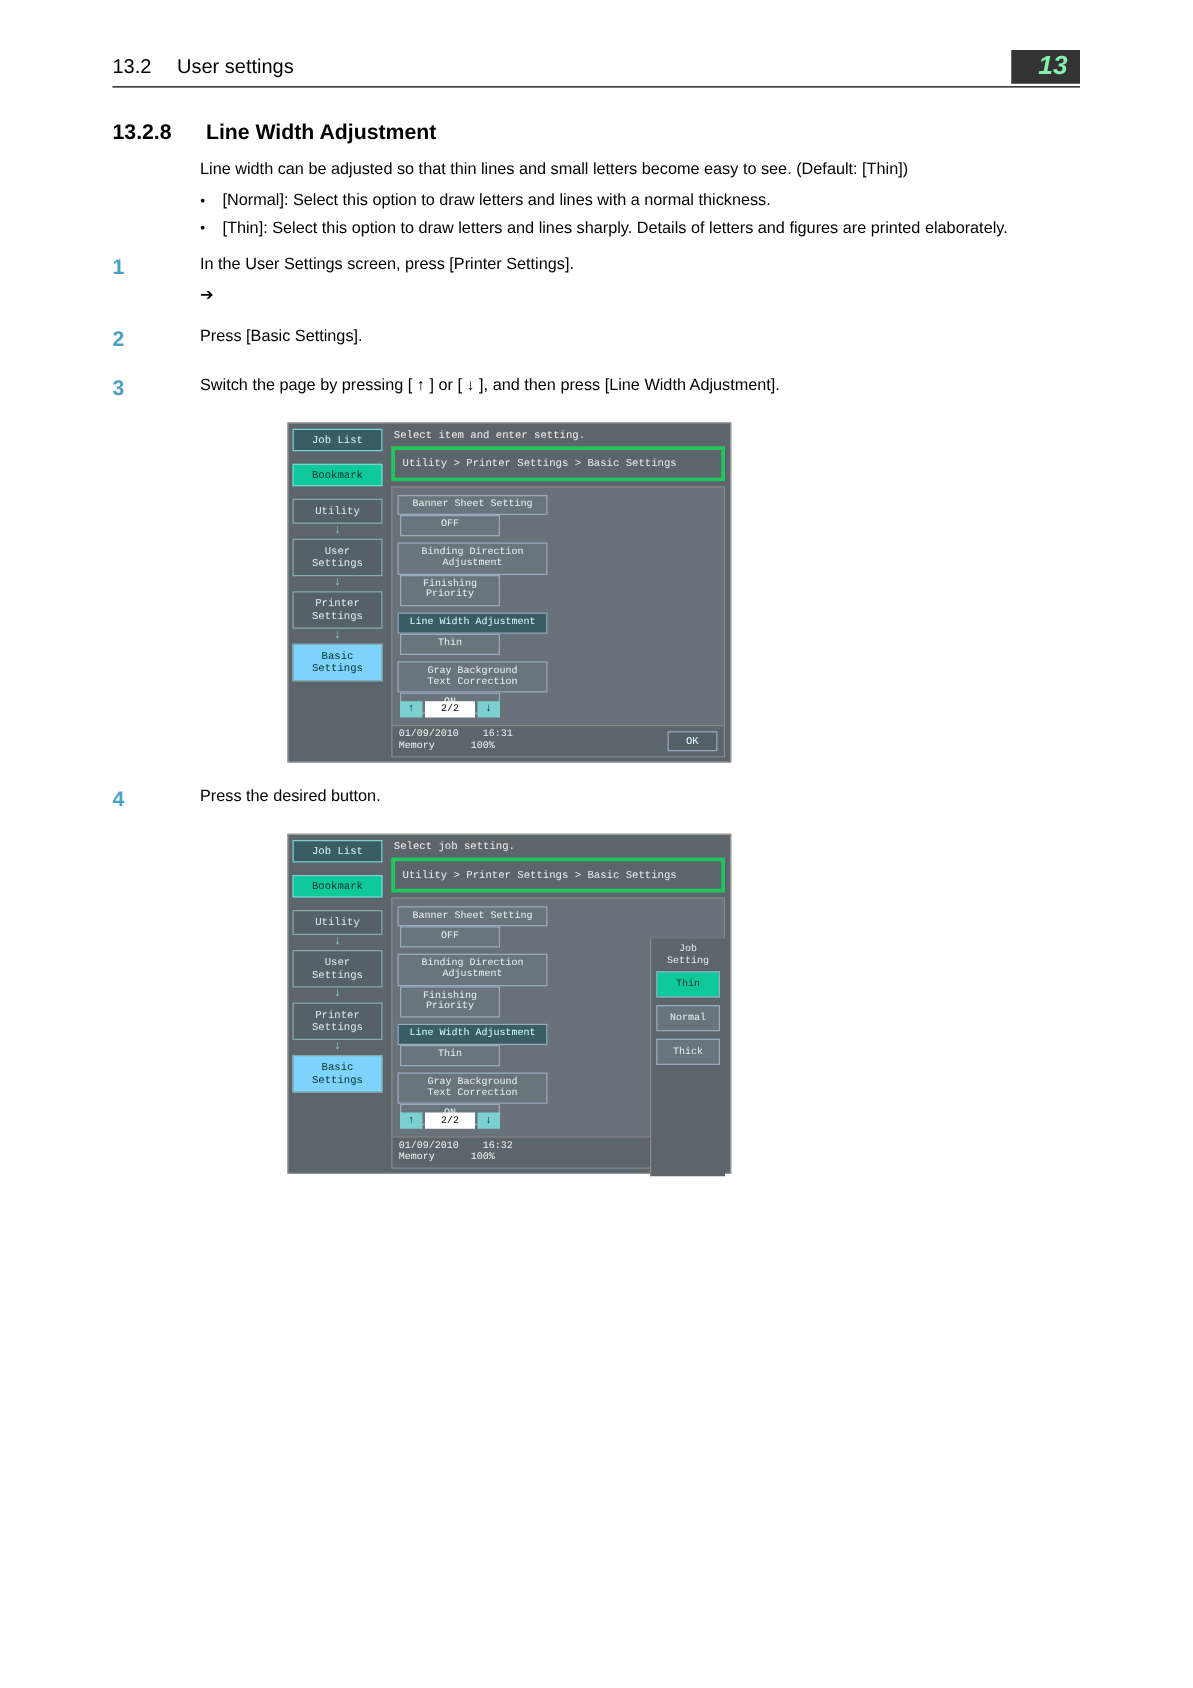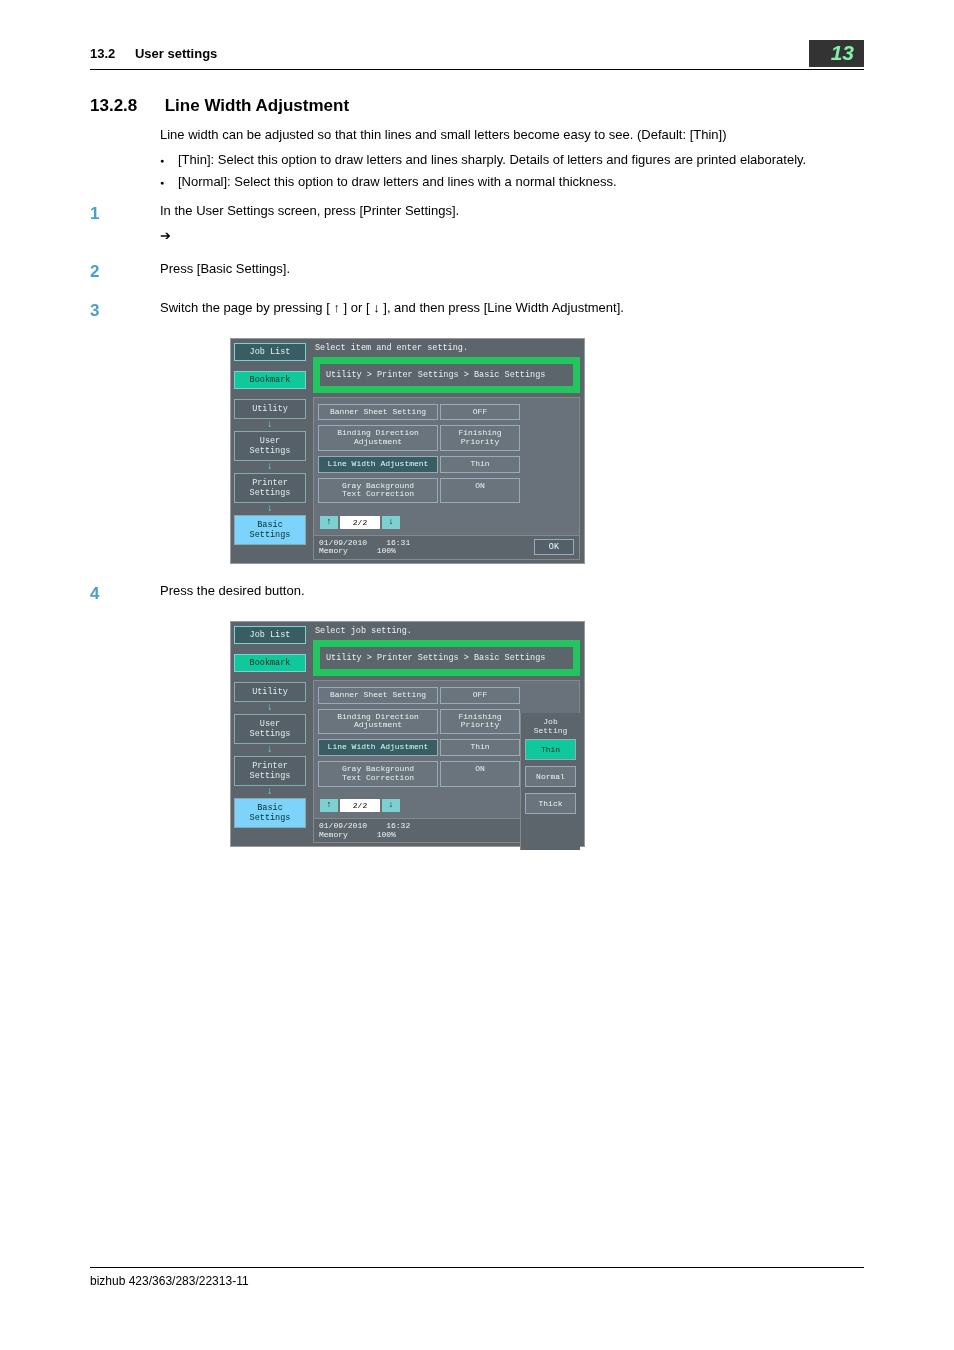--- a/index.html
+++ b/index.html
@@ -1,19 +1,19 @@
 <!DOCTYPE html>
 <html><head>
 <meta charset="utf-8">
 <style>
   * { box-sizing: border-box; margin: 0; padding: 0; }
   html, body { width: 954px; background: #fff; font-family: Arial, Helvetica, sans-serif; color: #000; }
   .page { width: 954px; min-height: 1350px; position: relative; padding: 40px 90px 30px 90px; }
   .header-row { display: flex; align-items: center; justify-content: space-between; margin-bottom: 2px; }
-  .header-left { font-size: 13px; font-weight: bold; }
+  .header-left { font-size: 16px; font-weight: normal; }
   .header-left .secnum { margin-right: 16px; }
   .chapter-badge { background: #333; color: #86efac; font-size: 21px; font-weight: bold; font-style: italic; padding: 2px 10px 4px 22px; line-height: 1; }
   .hr { border: 0; border-top: 1px solid #000; margin-bottom: 26px; }
   .hr-footer { border: 0; border-top: 1px solid #000; margin-top: 420px; margin-bottom: 6px; }
   .content { padding-left: 0; }
   .section-title { font-size: 17px; font-weight: bold; margin-bottom: 10px; }
   .subsec-num { display: inline-block; width: 70px; }
   .body-text { font-size: 13px; line-height: 1.45; margin-left: 70px; }
   .intro { margin-bottom: 6px; }
   ul.bullets { list-style: none; margin-left: 70px; margin-bottom: 10px; }
@@ -31,23 +31,23 @@
   .device { width: 355px; margin-left: 70px; border: 1px solid #999; font-family: "Courier New", monospace; font-size: 9px; color: #fff; display: flex; background: #5d656c; }
   .dev-left { width: 78px; background: #5d656c; padding: 4px 3px; }
   .dev-right { flex: 1; background: #5d656c; display: flex; flex-direction: column; }
   .tab-btn { background: #3a5d63; border: 1px solid #7cd0d0; color: #d9f5f0; text-align: center; padding: 3px 2px; margin-bottom: 10px; font-size: 8.5px; }
   .bookmark { background: #0fc89c; color: #003327; }
   .nav-list { margin-top: 4px; }
   .nav-item { background: #556068; border: 1px solid #8aa; color: #e0eeee; text-align: center; padding: 4px 2px; font-size: 8.5px; margin-bottom: 1px; }
   .nav-item.active { background: #7dd3fc; color: #003327; }
   .nav-arrow { text-align: center; color: #7cd0d0; font-size: 10px; line-height: 1; margin-bottom: 1px; }
   .topbar { padding: 4px 6px; font-size: 8.5px; color: #f0f0f0; background: #5d656c; }
-  .breadcrumb-bar { margin: 0 4px 4px 4px; border: 7px solid #22c55e; padding: 6px 6px; font-size: 8.5px; background: #5d656c; color: #e8eef0; }
+  .breadcrumb-bar { margin: 0 4px 4px 4px; border: 3px solid #22c55e; padding: 6px 6px; font-size: 8.5px; background: #5d656c; color: #e8eef0; }
   .midpanel { flex: 1; margin: 0 4px 0 4px; border: 1px solid #888; border-bottom: none; background: #69727a; padding: 6px 4px 4px 4px; position: relative; min-height: 138px; }
-  .midrow { display: flex; margin-bottom: 5px; }
+  .midrow { display: flex; margin-bottom: 5px; flex-direction: column; }
   .cellbtn { background: #6a747d; border: 1px solid #9ab; color: #e8f2f2; padding: 3px 4px; font-size: 8px; line-height: 1.1; text-align: center; }
   .cellbtn.left { width: 120px; }
   .cellbtn.right { width: 80px; margin-left: 2px; }
   .cellbtn.highlight { background: #3a5d63; color: #d0ffff; }
   .twoLine { white-space: pre-line; }
   .pager { position: absolute; bottom: 6px; left: 6px; display: flex; align-items: center; gap: 2px; }
   .pgbtn { background: #7cd0d0; color: #023; width: 18px; height: 13px; text-align: center; font-size: 9px; line-height: 13px; }
   .pgtxt { background: #fff; color: #000; width: 40px; height: 13px; text-align: center; font-size: 8px; line-height: 13px; }
   .side-options { position: absolute; top: 0px; right: -1px; width: 60px; background: #5d656c; padding: 4px 4px; border-left: 1px solid #888; height: 100%; margin-top: 32px; }
   .side-title { font-size: 8px; color: #e0eeee; text-align: center; margin-bottom: 4px; }
@@ -76,22 +76,22 @@
 
   <div class="content">
     <div class="section-title">
       <span class="subsec-num">13.2.8</span>
       <span>Line Width Adjustment</span>
     </div>
 
     <p class="body-text intro">Line width can be adjusted so that thin lines and small letters become easy to see. (Default: [Thin])</p>
 
     <ul class="bullets">
+      <li>[Normal]: Select this option to draw letters and lines with a normal thickness.</li>
       <li>[Thin]: Select this option to draw letters and lines sharply. Details of letters and figures are printed elaborately.</li>
-      <li>[Normal]: Select this option to draw letters and lines with a normal thickness.</li>
     </ul>
 
     <ol class="steps">
       <li>
         <div class="step-num">1</div>
         <div class="step-body">
           <span>In the User Settings screen, press [Printer Settings].</span>
           <div class="sub-arrow-line">
             <span class="arrow">➔</span>
           </div>

